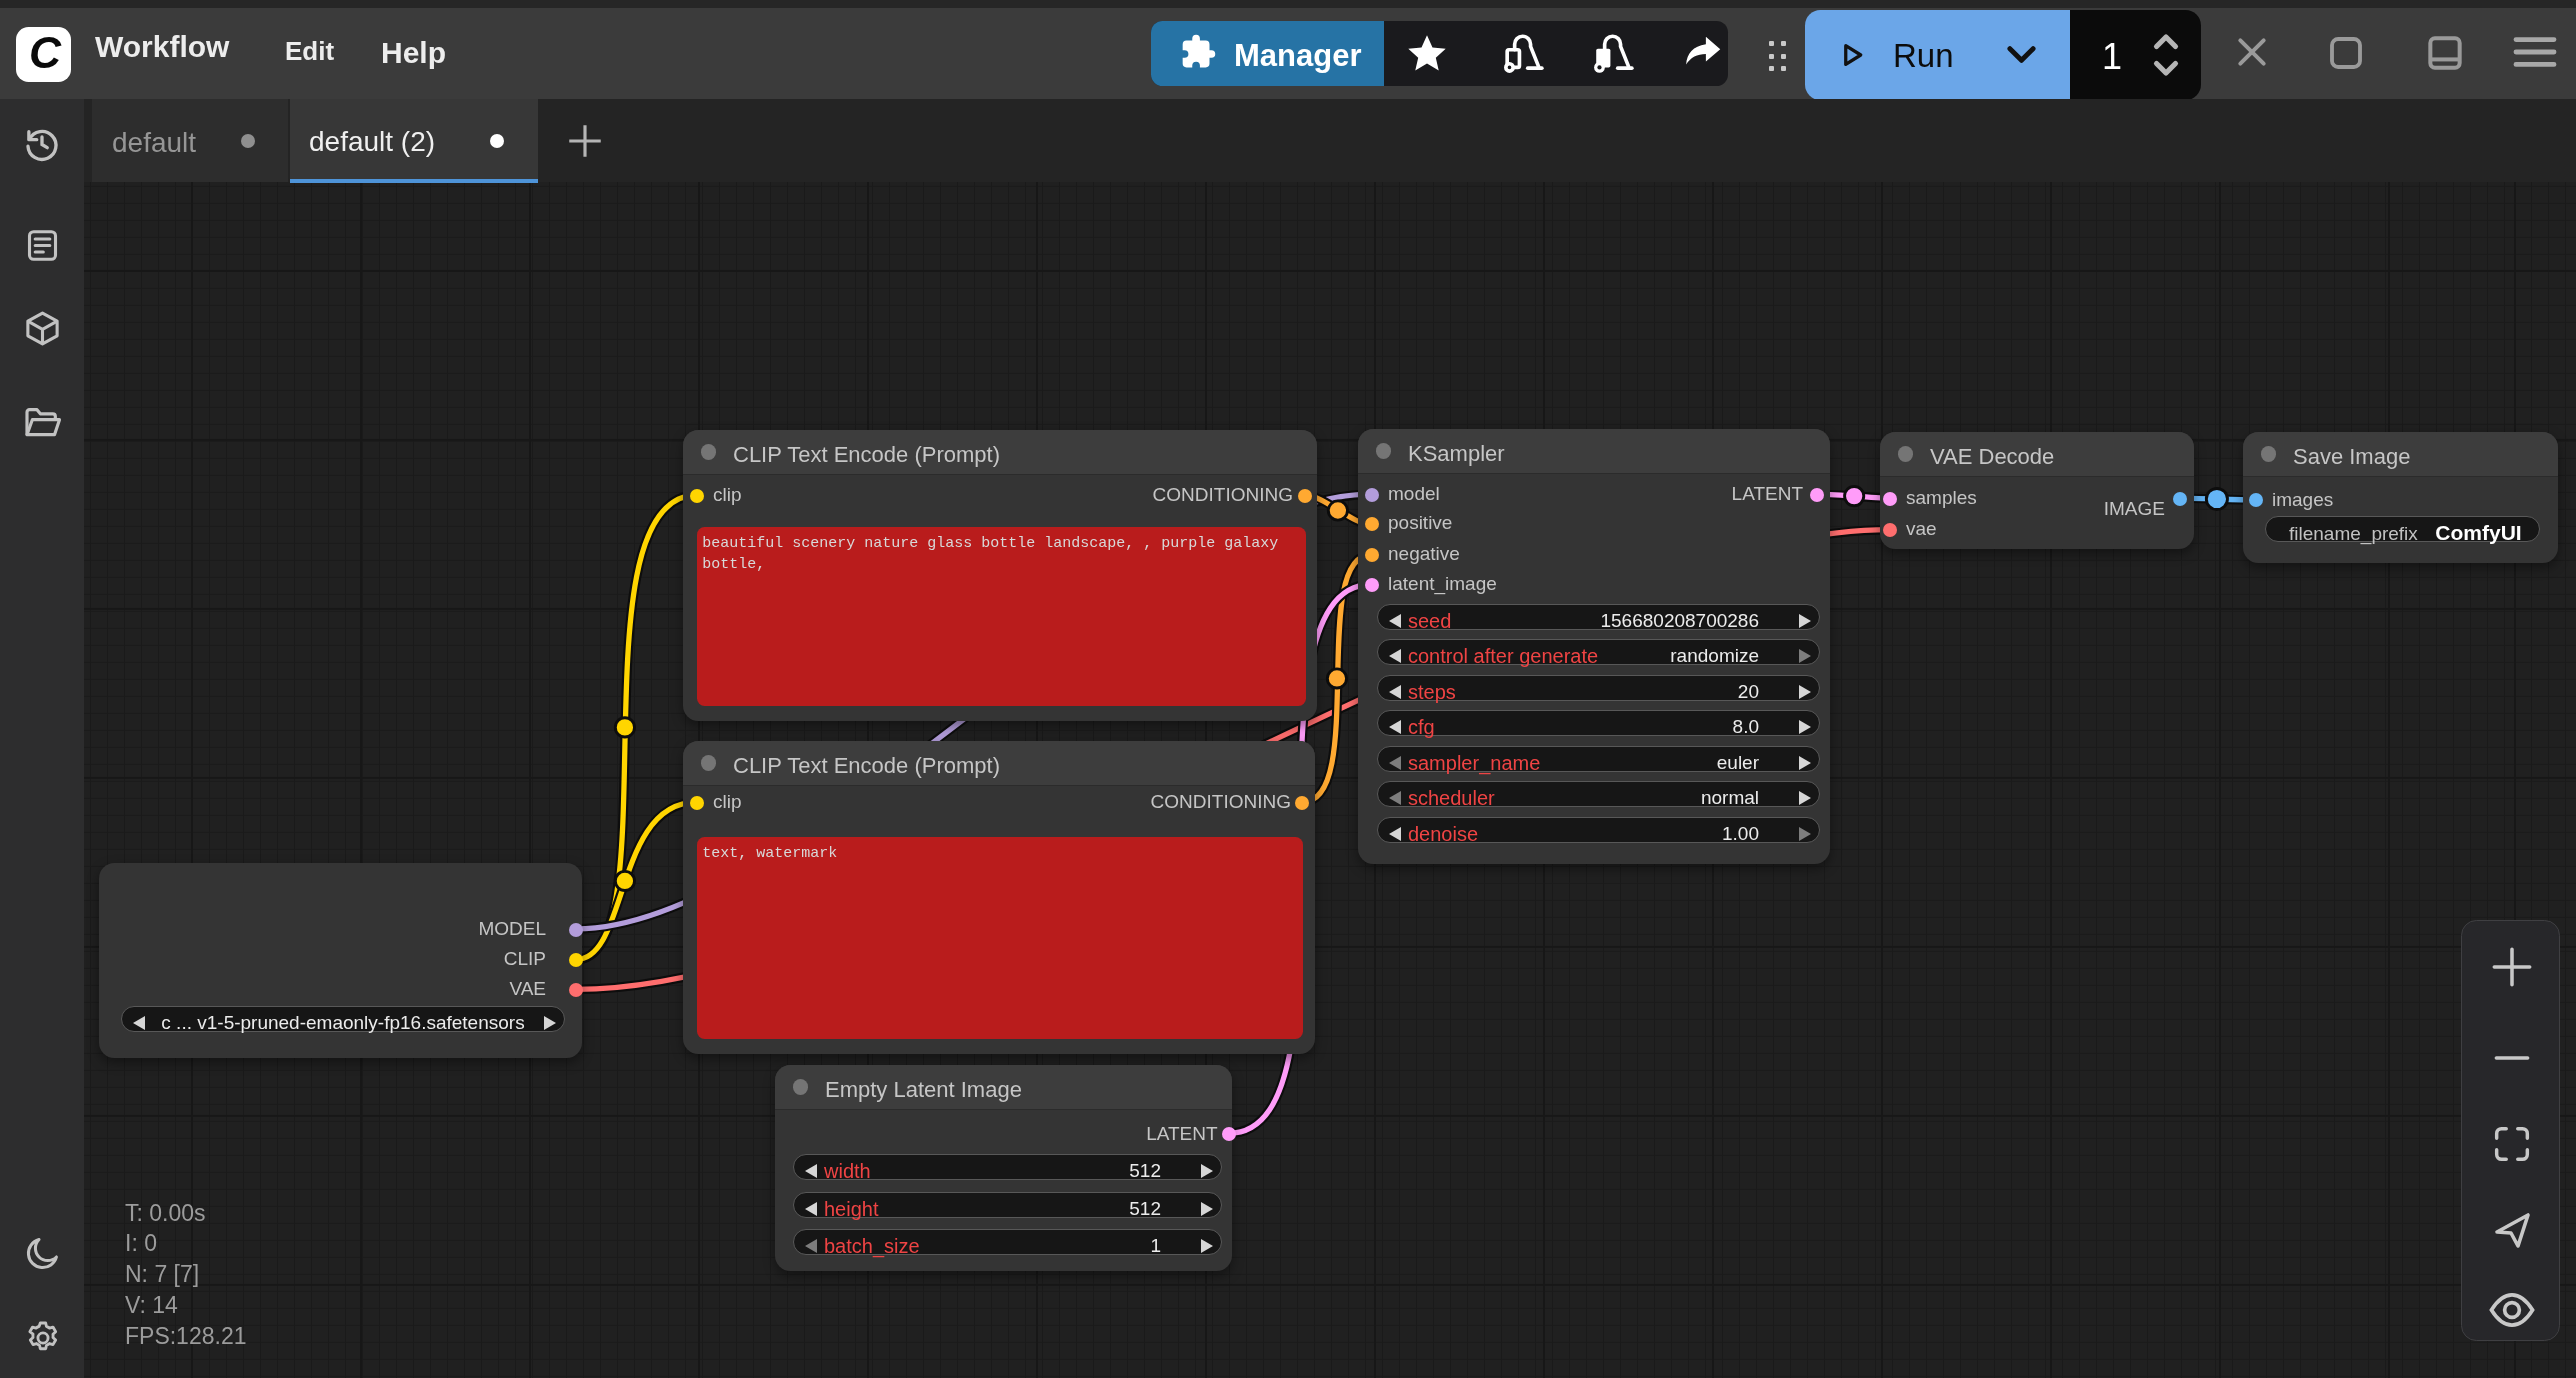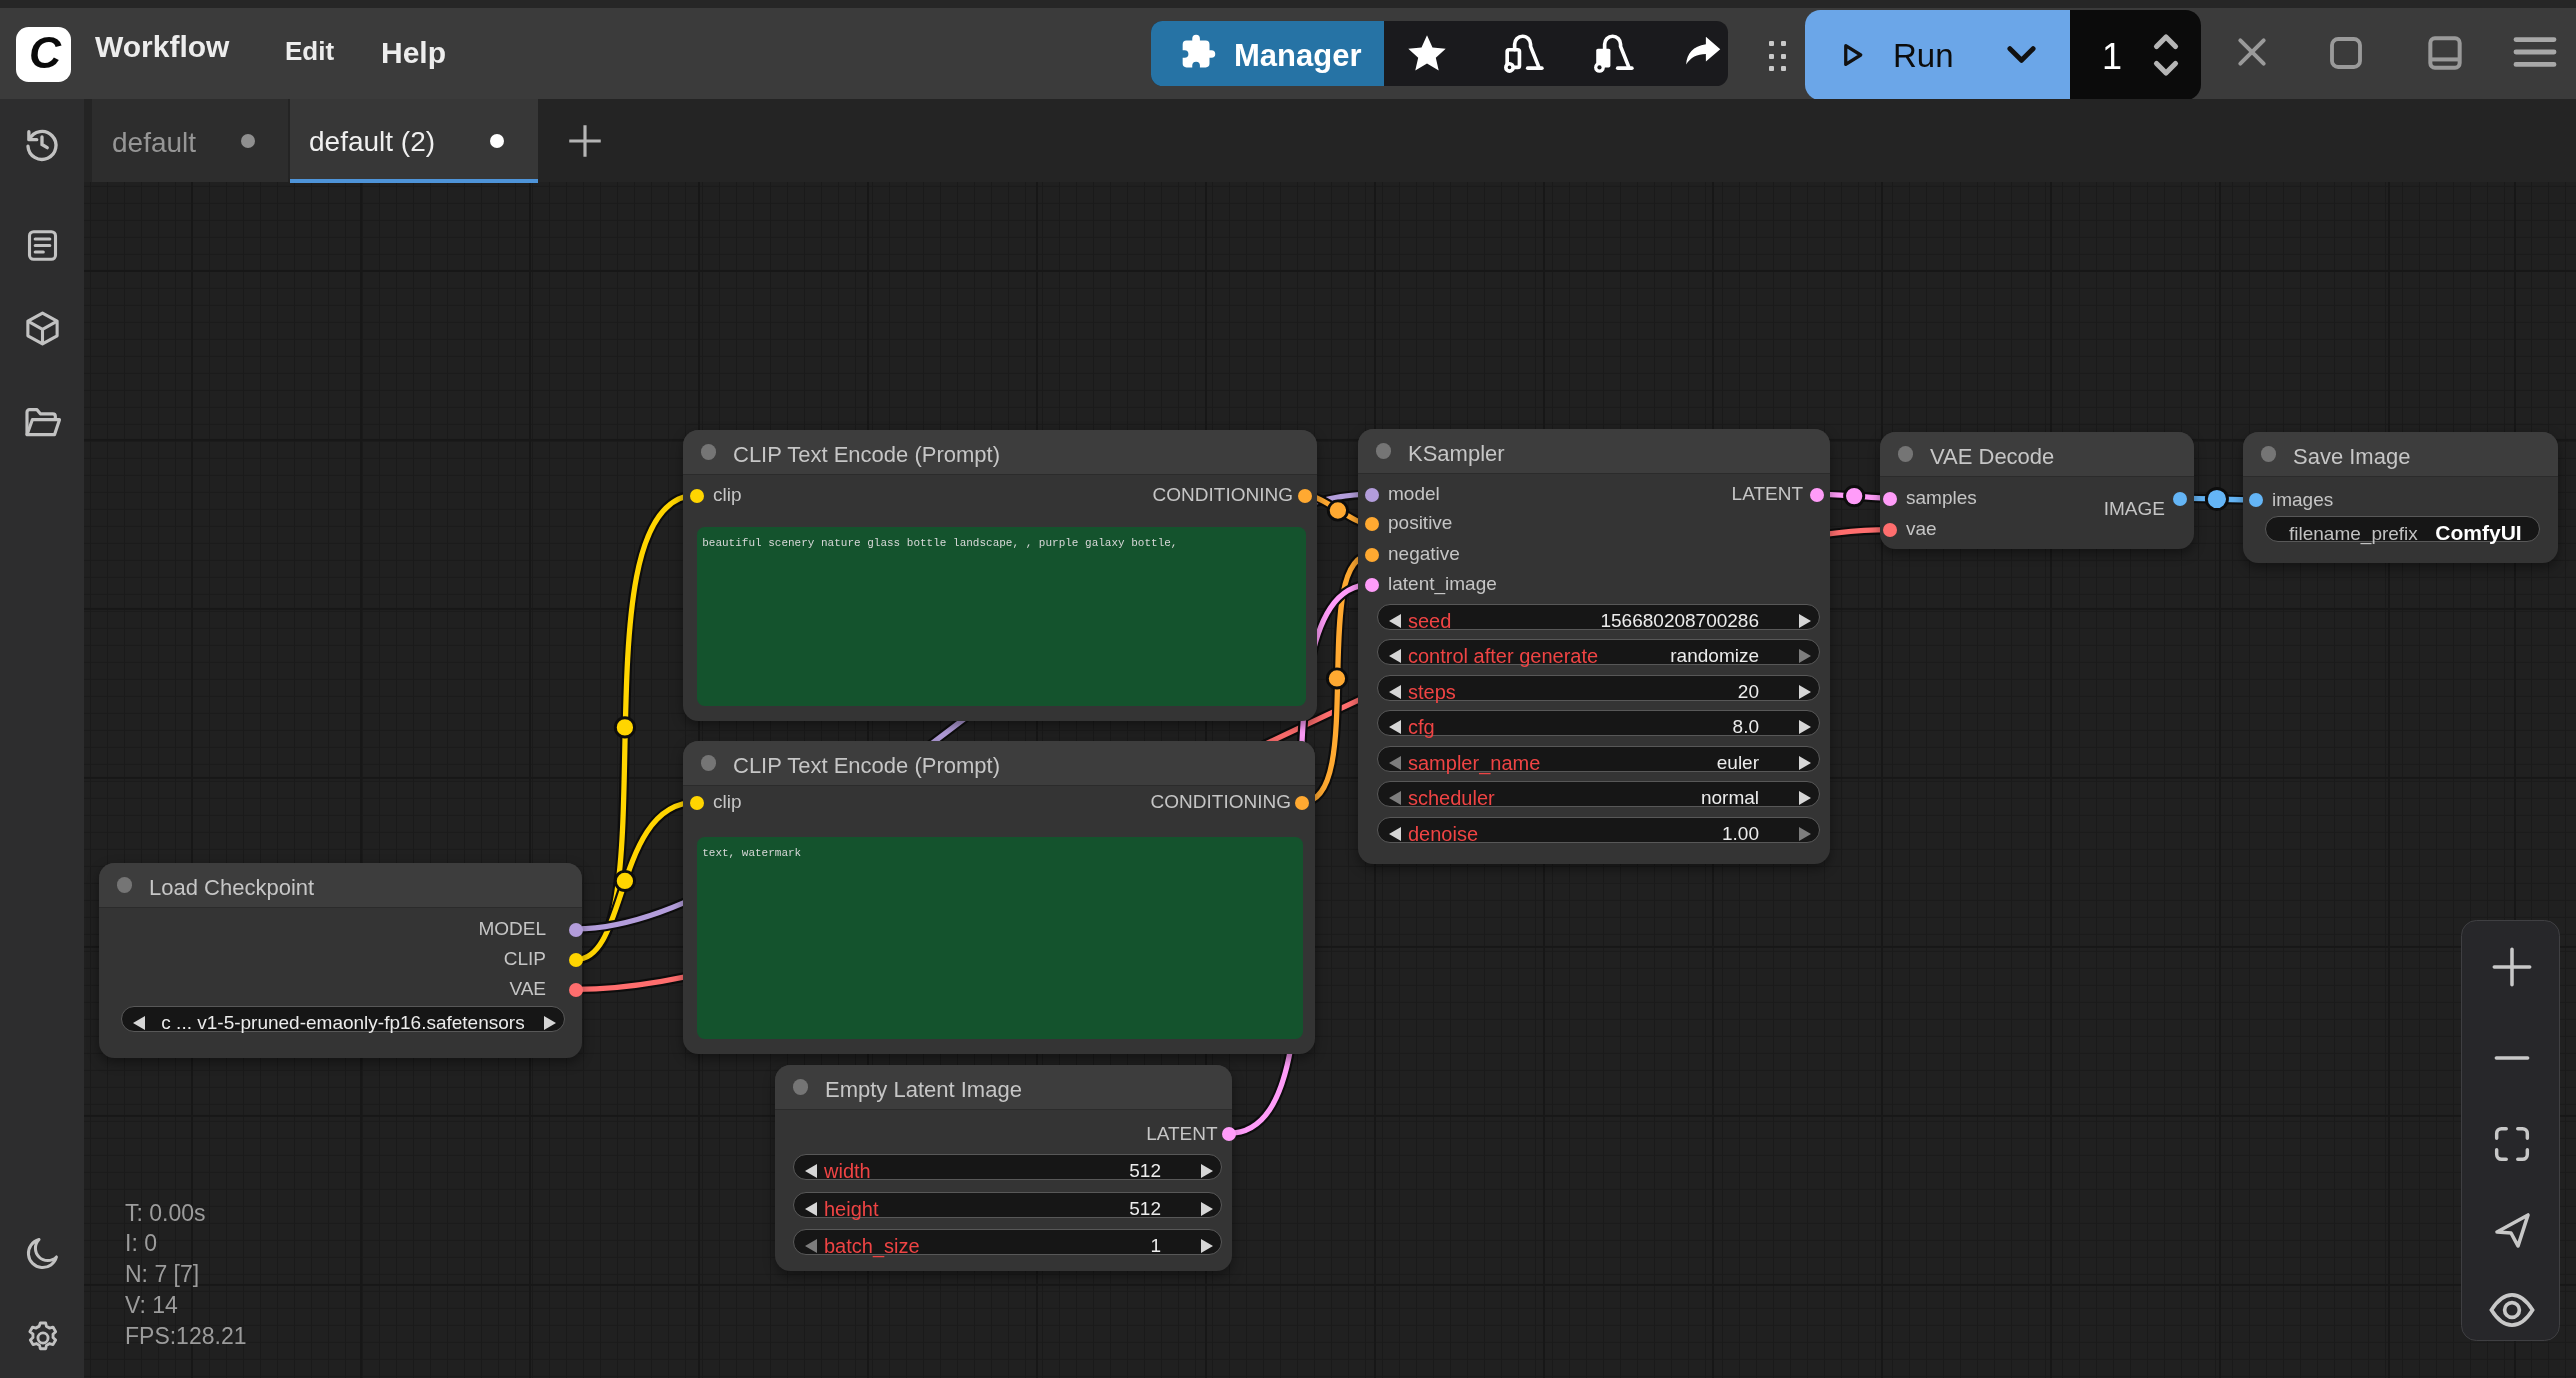--- a/index.html
+++ b/index.html
@@ -16,22 +16,22 @@
 .slotdot { position:absolute; width:14.4px; height:14.4px; border-radius:50%; }
 .slotlab { position:absolute; font-size:19px; color:#c5c5c5; white-space:nowrap; }
 .pill { position:absolute; height:26px; background:#161616;
   border:1.9px solid #585858; border-radius:16.3px; }
 .pl { position:absolute; left:30px; top:4.8px; font-size:20px; color:#ef4444; white-space:nowrap;}
 .pv { position:absolute; right:60px; top:4.8px; font-size:19px; color:#ececec; white-space:nowrap;}
 .arl { position:absolute; left:10.6px; top:8.6px; width:0; height:0;
   border-top:7.7px solid transparent; border-bottom:7.7px solid transparent; }
 .arr { position:absolute; right:7.7px; top:8.6px; width:0; height:0;
   border-top:7.7px solid transparent; border-bottom:7.7px solid transparent; }
-.ta { position:absolute; background:#14532d; border-radius:7.7px;
-  font-family:"Liberation Mono", monospace; font-size:11px; color:#d8d8d8;
+.ta { position:absolute; background:#b91c1c; border-radius:7.7px;
+  font-family:"Liberation Mono", monospace; font-size:15px; color:#d8d8d8;
   padding:5.8px 4.8px; line-height:21px; white-space:pre-wrap; }
 </style></head><body>
 <div class="abs" style="left:84px; top:99px; width:2492px; height:1279px;
  background:
  repeating-linear-gradient(to right, #171717 0 1.9px, transparent 1.9px 169px),
  repeating-linear-gradient(to bottom, #171717 0 1.9px, transparent 1.9px 169px),
  repeating-linear-gradient(to right, #1a1a1a 0 1px, transparent 1px 17px),
  repeating-linear-gradient(to bottom, #1a1a1a 0 1px, transparent 1px 17px),
  #202020;background-position:-62px 1.9px;"></div>
 <svg class="abs" style="left:0;top:0;" width="2576" height="1378" viewBox="0 0 2684 1436">
@@ -54,24 +54,20 @@
     <path d="M2271,519 C2291,519 2330,521 2350,521" fill="none" stroke="#0d0d0d" stroke-width="10" stroke-linecap="round"></path>
     <path d="M2271,519 C2291,519 2330,521 2350,521" fill="none" stroke="#64B5F6" stroke-width="5.5" stroke-linecap="round"></path>
     <circle cx="651" cy="758" r="10" fill="#FFD500" stroke="#0d0d0d" stroke-width="3"></circle>
     <circle cx="651" cy="918" r="10" fill="#FFD500" stroke="#0d0d0d" stroke-width="3"></circle>
     <circle cx="1394" cy="532" r="10" fill="#FFA931" stroke="#0d0d0d" stroke-width="3"></circle>
     <circle cx="1393" cy="707" r="10" fill="#FFA931" stroke="#0d0d0d" stroke-width="3"></circle>
     <circle cx="1932" cy="517" r="10" fill="#FF9CF9" stroke="#0d0d0d" stroke-width="3"></circle>
     <circle cx="2310" cy="520" r="11" fill="#64B5F6" stroke="#0d0d0d" stroke-width="3"></circle>
   </svg>
 <div class="node" style="left:99px;top:863px;width:483px;height:195px;">
-    <div class="nhead">
-      <div class="hdot"></div>
-      <div class="ntitle">Load Checkpoint</div>
-    </div>
     <div class="slotdot" style="left:470px;top:60px;background:#B39DDB;"></div>
     <div class="slotlab" style="left:auto;right:36px;top:55px;">MODEL</div>
     <div class="slotdot" style="left:470px;top:90px;background:#FFD500;"></div>
     <div class="slotlab" style="left:auto;right:36px;top:85px;">CLIP</div>
     <div class="slotdot" style="left:470px;top:120px;background:#FF6E6E;"></div>
     <div class="slotlab" style="left:auto;right:36px;top:115px;">VAE</div>
     <div class="pill" style="left:22px;top:143px;width:444px;">
       <div class="arl" style="border-right:12.5px solid #d6d6d6;"></div>
       <div class="arr" style="border-left:12.5px solid #d6d6d6;"></div>
       <div style="position:absolute;left:0;right:0;top:4.8px;text-align:center;font-size:19px;color:#ececec;white-space:nowrap;">c ... v1-5-pruned-emaonly-fp16.safetensors</div>

